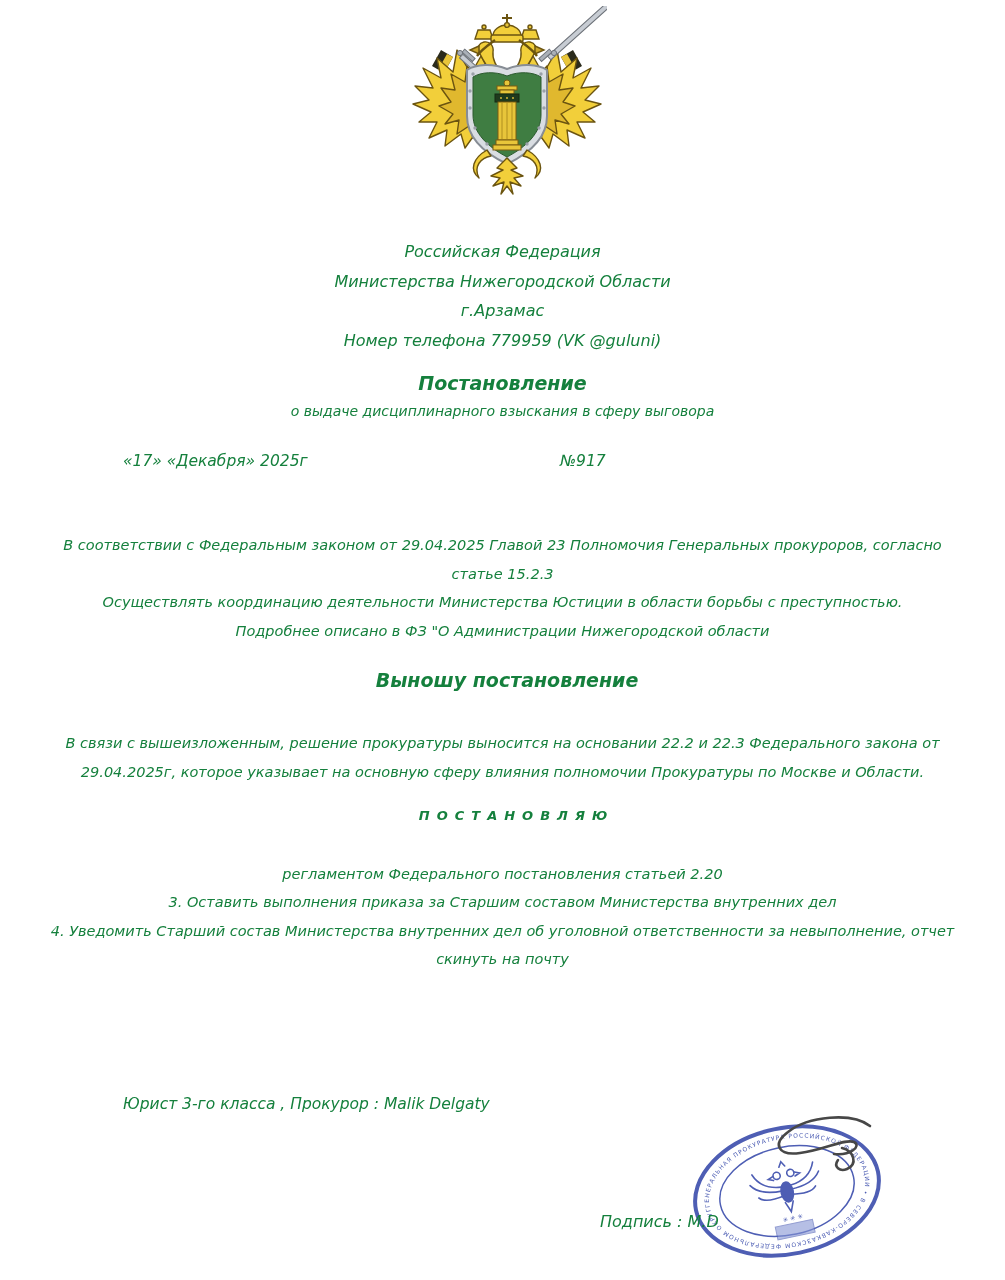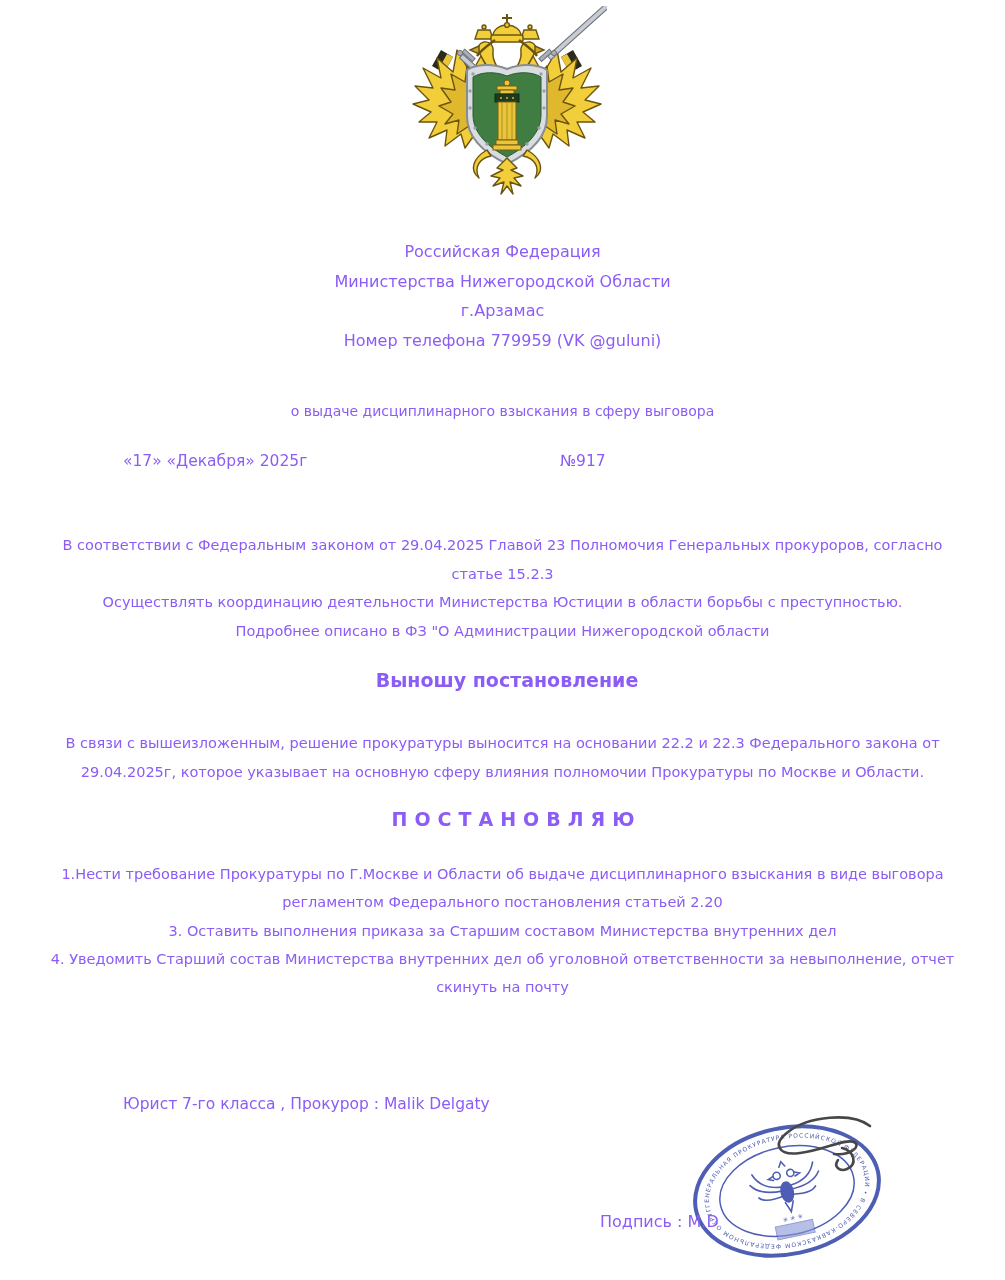--- a/index.html
+++ b/index.html
@@ -1,34 +1,34 @@
 <!DOCTYPE html>
 <html><head>
 <meta charset="utf-8">
 <style>
   html,body{margin:0;padding:0;background:#ffffff;}
   .page{
     position:relative;width:1005px;height:1280px;margin:0 auto;
     background:#ffffff;overflow:hidden;
     font-family:"DejaVu Sans", sans-serif;
   }
-  .hand{color:#8b5cf6;}
+  .hand{font-style:italic;color:#15803d;}
   .abs{position:absolute;}
   .center{position:absolute;left:0;right:0;text-align:center;}
   .line{white-space:nowrap;}
 
   .header-block{top:237px;font-size:16px;line-height:29.5px;}
   .doc-title{top:372px;font-size:19px;font-weight:bold;}
   .doc-subtitle{top:403px;font-size:14px;}
   .date-text{left:123px;top:452px;font-size:15.5px;}
   .num-text{left:560px;top:452px;font-size:15.5px;}
   .intro-block{top:531px;font-size:14.5px;line-height:28.6px;text-align:center;}
   .section-h1{top:669px;font-size:19px;font-weight:bold;padding-left:9px;}
   .para2-block{top:729px;font-size:14.5px;line-height:29px;}
-  .section-h2{top:808px;font-size:19px;font-weight:bold;letter-spacing:7px;margin-left:28px;}
+  .section-h2{top:808px;font-size:13px;font-weight:bold;letter-spacing:7px;margin-left:28px;}
   .res-block{top:860px;font-size:14.5px;line-height:28.3px;}
   .officer-line{left:123px;top:1095px;font-size:15.5px;}
   .sign-label{left:600px;top:1212px;font-size:16px;}
 
   .emblem{left:407px;top:6px;width:200px;height:190px;}
   .stamp{left:688px;top:1120px;width:198px;height:142px;transform:rotate(-12deg);opacity:.92;}
   .pen-sig{left:758px;top:1114px;width:120px;height:72px;}
 </style>
 </head>
 <body>
@@ -121,20 +121,21 @@
     </g>
   </svg>
 
   <div class="center header-block hand">
     <div class="line">Российская Федерация</div>
     <div class="line">Министерства Нижегородской Области</div>
     <div class="line">г.Арзамас</div>
     <div class="line">Номер телефона 779959 (VK @guluni)</div>
   </div>
 
+  <div class="center doc-title hand">Постановление</div>
   <div class="center doc-subtitle hand">о выдаче дисциплинарного взыскания в сферу выговора</div>
 
   <div class="abs date-text hand">«17» «Декабря» 2025г</div>
   <div class="abs num-text hand">№917</div>
 
   <div class="center intro-block hand">
     <div class="line">В соответствии с Федеральным законом от 29.04.2025 Главой 23 Полномочия Генеральных прокуроров, согласно</div>
     <div class="line">статье 15.2.3</div>
     <div class="line">Осуществлять координацию деятельности Министерства Юстиции в области борьбы с преступностью.</div>
     <div class="line">Подробнее описано в ФЗ "О Администрации Нижегородской области</div>
@@ -143,28 +144,27 @@
   <div class="center section-h1 hand">Выношу постановление</div>
 
   <div class="center para2-block hand">
     <div class="line">В связи с вышеизложенным, решение прокуратуры выносится на основании 22.2 и 22.3 Федерального закона от</div>
     <div class="line">29.04.2025г, которое указывает на основную сферу влияния полномочии Прокуратуры по Москве и Области.</div>
   </div>
 
   <div class="center section-h2 hand">ПОСТАНОВЛЯЮ</div>
 
   <div class="center res-block hand">
-    <div class="line">1.Нести требование Прокуратуры по Г.Москве и Области об выдаче дисциплинарного взыскания в виде выговора</div>
     <div class="line">регламентом Федерального постановления статьей 2.20</div>
     <div class="line">3. Оставить выполнения приказа за Старшим составом Министерства внутренних дел</div>
     <div class="line">4. Уведомить Старший состав Министерства внутренних дел об уголовной ответственности за невыполнение, отчет</div>
     <div class="line">скинуть на почту</div>
   </div>
 
-  <div class="abs officer-line hand">Юрист 7-го класса , Прокурор : Malik Delgaty</div>
+  <div class="abs officer-line hand">Юрист 3-го класса , Прокурор : Malik Delgaty</div>
 
   <svg class="abs stamp" viewBox="0 0 198 142" aria-hidden="true">
     <g stroke="#3f51ae" fill="none">
       <ellipse cx="99" cy="71" rx="93" ry="63" stroke-width="4"></ellipse>
       <ellipse cx="99" cy="71" rx="68" ry="44" stroke-width="1.5"></ellipse>
     </g>
     <path id="stampRing" d="M20,71 a79,52 0 1 1 158,0 a79,52 0 1 1 -158,0" fill="none"></path>
     <text font-size="6" fill="#3f51ae" letter-spacing="1" font-family="DejaVu Sans, sans-serif">
       <textPath href="#stampRing">ГЕНЕРАЛЬНАЯ ПРОКУРАТУРА РОССИЙСКОЙ ФЕДЕРАЦИИ • В СЕВЕРО-КАВКАЗСКОМ ФЕДЕРАЛЬНОМ ОКРУГЕ • УПРАВЛЕНИЕ •</textPath>
     </text>

